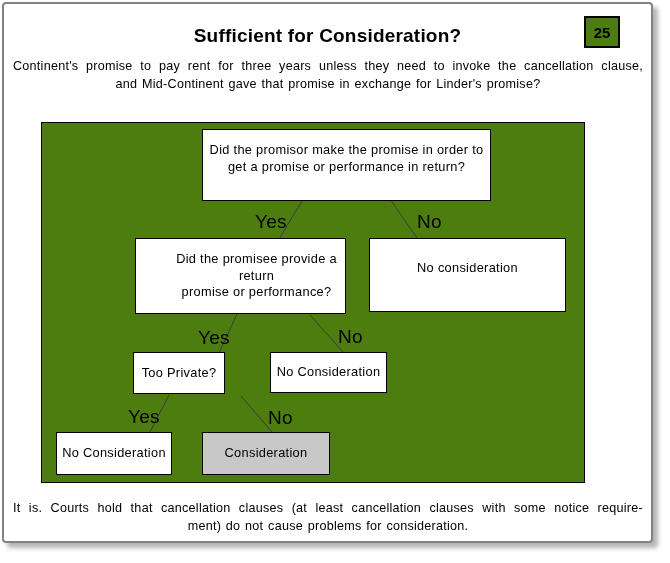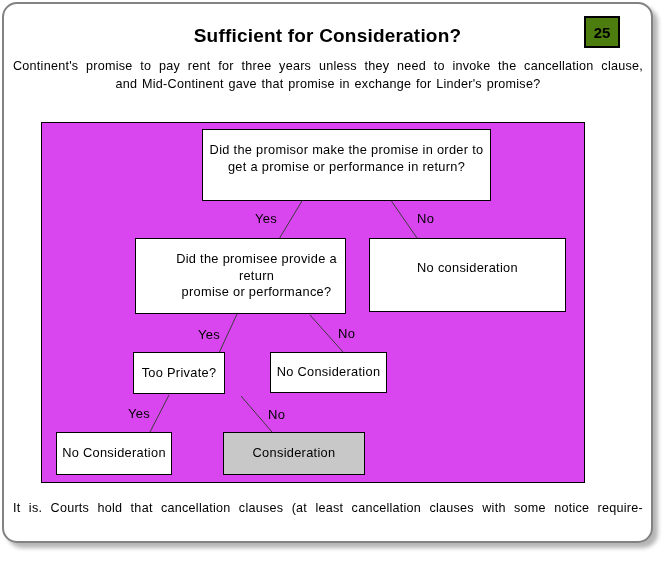--- a/index.html
+++ b/index.html
@@ -8,21 +8,21 @@
     background:#ffffff;
     font-family:"Liberation Sans","DejaVu Sans",sans-serif;
     color:#000;
     -webkit-font-smoothing:antialiased;
   }
   .page {
     position:absolute; left:2px; top:2px;
     width:647px; height:537px;
     background:#ffffff;
     border:2px solid #828282;
-    border-radius:15px;
+    border-radius:4px;
     box-shadow:5px 5px 4px #b6b6b6;
   }
   .slide-title {
     position:absolute; top:21px; left:0; width:100%;
     text-align:center;
     font-size:19px; font-weight:bold; letter-spacing:0.2px;
   }
   .slide-num {
     position:absolute; left:580px; top:12px;
     width:32px; height:28px;
@@ -38,42 +38,42 @@
   }
   .intro { top:54px; }
   .footer { top:496px; }
   .jline { text-align:justify; text-align-last:justify; }
   .lline { text-align:center; }
 
   .chart {
     position:absolute; left:37px; top:118px;
     width:542px; height:359px;
     border:1px solid #000;
-    background:#d946ef;
+    background:#4d7c0f;
   }
   .chart svg { position:absolute; left:0; top:0; }
   .node {
     position:absolute;
     border:1px solid #000;
     background:#fff;
     box-sizing:border-box;
     text-align:center;
     font-size:12.8px; letter-spacing:0.3px; line-height:16.5px;
   }
   .node.center { display:flex; align-items:center; justify-content:center; }
   .n-promisor  { left:160px; top:6px;   width:289px; height:72px; padding-top:12px; }
   .n-promisee  { left:93px;  top:115px; width:211px; height:76px; padding-top:12px;padding-left:32px; }
   .n-nocons-r  { left:327px; top:115px; width:197px; height:74px; padding-top:21px; }
   .n-tooprv    { left:91px;  top:229px; width:92px; height:42px; }
   .n-nocons-m  { left:228px; top:229px; width:117px; height:41px; }
   .n-nocons-l  { left:14px;  top:309px; width:116px; height:43px; }
-  .n-consider  { left:160px; top:309px; width:142px; height:43px; background:#c8c8c8;margin-left:21px; }
+  .n-consider  { left:160px; top:309px; width:128px; height:43px; background:#c8c8c8; }
   .branch-label {
     position:absolute;
-    font-size:13px; letter-spacing:0.3px;
+    font-size:19px; letter-spacing:0.3px;
   }
   .bl-1y { left:213px; top:88px; }
   .bl-1n { left:375px; top:88px; }
   .bl-2y { left:156px; top:204px; }
   .bl-2n { left:296px; top:203px; }
   .bl-3y { left:86px;  top:283px; }
   .bl-3n { left:226px; top:284px; }
 </style>
 </head>
 <body>
@@ -123,15 +123,16 @@
     <div class="branch-label bl-1y">Yes</div>
     <div class="branch-label bl-1n">No</div>
     <div class="branch-label bl-2y">Yes</div>
     <div class="branch-label bl-2n">No</div>
     <div class="branch-label bl-3y">Yes</div>
     <div class="branch-label bl-3n">No</div>
   </div>
 
   <div class="para footer">
     <div class="jline">It is. Courts hold that cancellation clauses (at least cancellation clauses with some notice require-</div>
+    <div class="lline">ment) do not cause problems for consideration.</div>
   </div>
 
 </div>
 
 </body></html>

